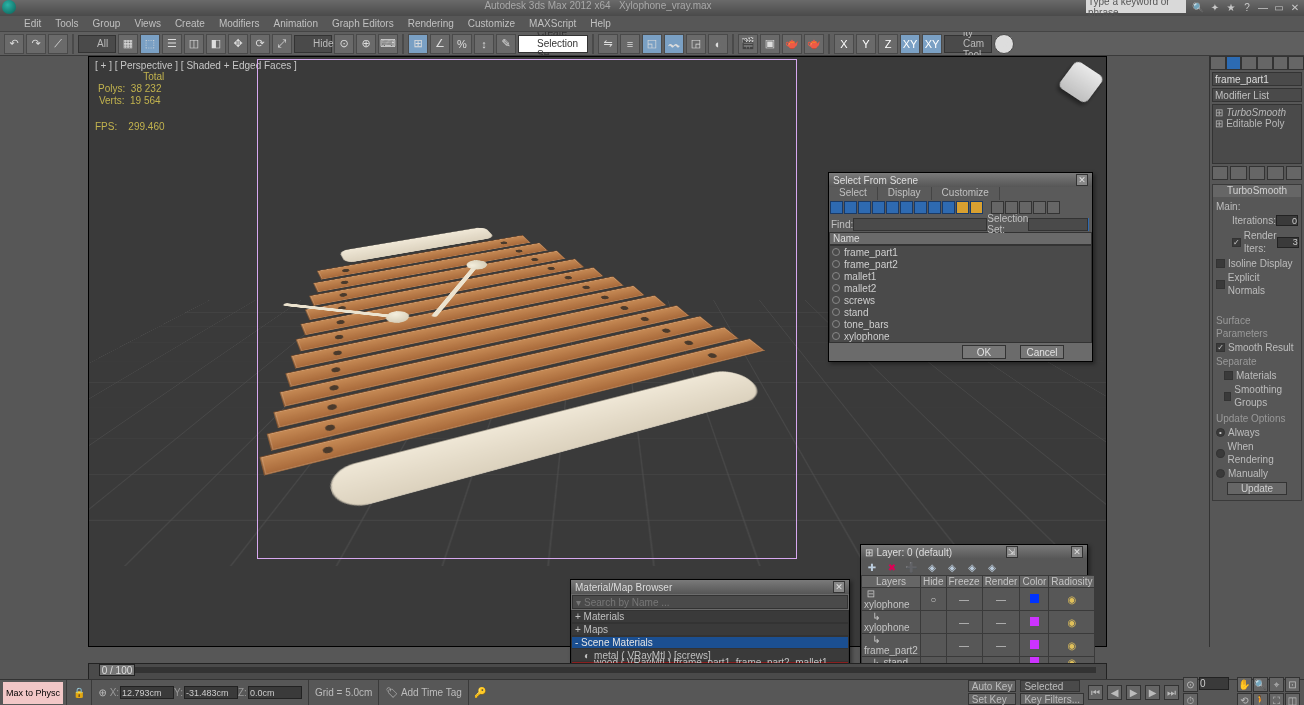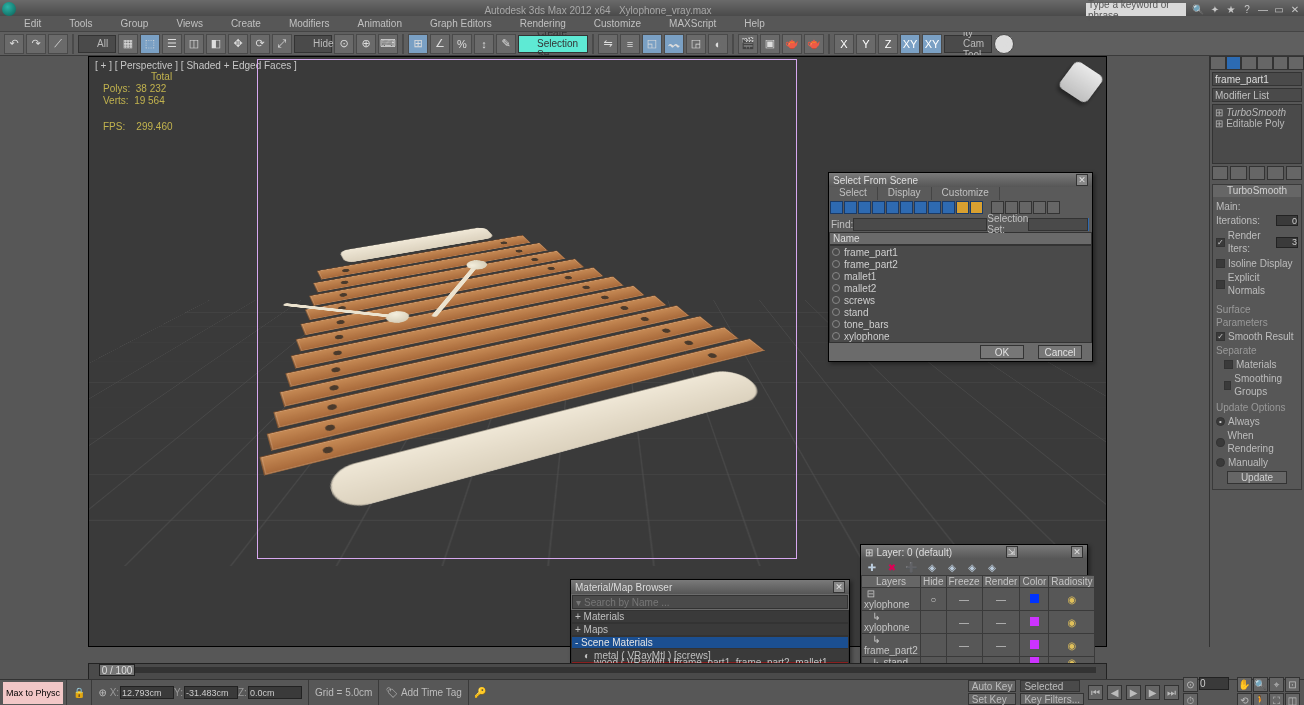--- a/index.html
+++ b/index.html
@@ -1,46 +1,46 @@
 <!DOCTYPE html>
 <html><head>
 <meta charset="utf-8">
 <style>
 * { margin: 0; padding: 0; box-sizing: border-box; font-family: "Segoe UI", Tahoma, sans-serif; font-size: 10px; }
 body { width: 1304px; height: 705px; background: #575757; color: #c0c0c0; overflow: hidden; position: relative; }
 
 
-.titlebar { height: 16px; background: linear-gradient(#6a6a6a,#4a4a4a); display:flex; align-items:flex-end; padding:0 2px; }
+.titlebar { height: 16px; background: linear-gradient(#6a6a6a,#4a4a4a); display:flex; align-items:flex-start; padding:0 2px; }
 .titlebar .logo { width:14px; height:14px; background: radial-gradient(circle at 40% 35%, #2bb3a6, #0a5e55); border-radius:50%; margin-right:4px;}
 .titlebar .title-center { flex:1; text-align:center; color:#a8a8a8; }
 .titlebar .search { width:100px; height:13px; background:#d9d9d9; color:#555; padding:0 2px; display:inline-flex; align-items:center; margin-right:4px; }
 .titlebar .sysicon { width:14px; height:14px; display:inline-flex; align-items:center; justify-content:center; color:#c8c8c8; margin-left:2px; }
 
 
-.menubar { height:16px; background:#575757; display:flex; align-items:center; padding-left:24px; gap:28px; border-bottom:1px solid #444; }
+.menubar { height:16px; background:#575757; display:flex; align-items:center; padding-left:24px; gap:14px; border-bottom:1px solid #444; }
 .menubar span { color:#c0c0c0; }
 
 
 .toolbar { height:24px; background:#5f5f5f; border-bottom:1px solid #3a3a3a; display:flex; align-items:center; padding:0 4px; gap:2px; overflow:hidden;}
 .tool-btn { width:20px; height:20px; background:#6a6a6a; border:1px solid #4a4a4a; display:inline-flex; align-items:center; justify-content:center; color:#ddd; font-size:11px; }
 .tool-btn.active { background:#7aa0c4; }
 .tool-sep { width:2px; height:20px; background:#4a4a4a; margin:0 2px; }
 .tool-input { height:18px; background:#4a4a4a; border:1px solid #333; color:#bbb; padding:0 18px; display:inline-flex; align-items:center; }
 
 .main-area { position:absolute; top:56px; left:0; right:0; bottom:58px; }
 .viewport { position:absolute; left:88px; top:0; right:197px; bottom:0; background:#3a3a3a; border:1px solid #000; overflow:hidden;}
 .viewport .grid { position:absolute; inset:0;
  background-image:
   repeating-linear-gradient(to right, rgba(80,80,80,.6) 0 1px, transparent 1px 60px),
   repeating-linear-gradient(to bottom, rgba(80,80,80,.6) 0 1px, transparent 1px 60px);
   transform: perspective(700px) rotateX(62deg) scale(1.4) translateY(-60px);
   transform-origin: center 70%;
 }
 .viewport-label { position:absolute; top:3px; left:6px; color:#c7c7c7; font-size:10px; }
-.viewport-stats { position:absolute; top:14px; left:14px; color:#c2b34e; line-height:12px;}
+.viewport-stats { position:absolute; top:14px; left:6px; color:#c2b34e; line-height:12px;text-align:center;}
 .viewcube-el { position:absolute; top:8px; right:8px; width:34px; height:34px; background:linear-gradient(#e9e9e9,#bfbfbf); border-radius:6px; transform:rotateX(20deg) rotateZ(35deg); box-shadow:0 4px 4px rgba(0,0,0,.4); }
 
 
 .xylo { position:absolute; left:80px; top:0; width:640px; height:560px; transform: perspective(800px) rotateX(58deg) rotateZ(-22deg); transform-style:preserve-3d; }
 .bar { position:absolute; left:50%; height:24px; border:1px solid rgba(0,0,0,.25);
   background:linear-gradient(#c68a55,#a8693a);
   box-shadow: inset 0 0 0 1px rgba(255,255,255,.15); }
 .bar::before,.bar::after{content:"";position:absolute;top:50%;width:8px;height:8px;border-radius:50%;background:#4a3a2c;transform:translateY(-50%);}
 .bar::before{left:10%;} .bar::after{right:10%;}
 .end-cream{position:absolute;left:50%;height:36px;background:linear-gradient(#efe7d6,#dcd2be);border:1px solid rgba(0,0,0,.2);border-radius:12px;}
@@ -54,21 +54,21 @@
 .cmd-tabs .t.active{background:#2c6bb3;}
 .cmd-name{height:14px;background:#4a4a4a;border:1px solid #333;margin:2px;color:#ddd;padding:0 2px;display:flex;align-items:center;}
 .cmd-drop{height:14px;background:#4a4a4a;border:1px solid #333;margin:0 2px 2px;padding:0 2px;display:flex;align-items:center;}
 .mod-stack{height:60px;background:#4a4a4a;border:1px solid #333;margin:0 2px;color:#b8b8b8;padding:2px;line-height:11px;}
 .mod-stack .item.italic{font-style:italic;}
 .stack-btns{height:14px;margin:2px;display:flex;gap:2px;}
 .stack-btns .b{flex:1;height:14px;background:#666;border:1px solid #333;}
 .rollout{margin:4px 2px;background:#575757;border:1px solid #3a3a3a;}
 .rollout-head{height:12px;background:#666;color:#d0d0d0;text-align:center;}
 .rollout-body{padding:3px;color:#bdbdbd;line-height:13px;}
-.spin{display:flex;align-items:center;justify-content:space-between;margin:1px 0;}
+.spin{display:flex;align-items:center;justify-content:space-between;margin:1px 16px;}
 .spin input{width:22px;height:11px;background:#3a3a3a;border:1px solid #222;color:#ccc;font-size:9px;text-align:right;}
 .chk{display:flex;align-items:center;gap:3px;margin:1px 0;}
 .chk .box{width:9px;height:9px;border:1px solid #333;background:#3a3a3a;display:inline-flex;align-items:center;justify-content:center;color:#ccc;font-size:8px;}
 .btn-upd{display:block;width:60px;height:13px;margin:2px auto;background:#666;border:1px solid #333;color:#d0d0d0;text-align:center;line-height:12px;}
 
 
 .dialog{position:absolute;background:#6b6b6b;border:1px solid #000;box-shadow:2px 2px 4px rgba(0,0,0,.4);}
 .dialog .dlg-title{height:14px;background:linear-gradient(#7a7a7a,#565656);color:#ddd;padding:0 4px;display:flex;align-items:center;}
 .dialog .dlg-close{margin-left:auto;width:12px;height:12px;background:#888;border:1px solid #333;display:flex;align-items:center;justify-content:center;font-size:9px;}
 
@@ -77,21 +77,21 @@
 #select-scene .tabs span{padding:0 10px;border-right:1px solid #444;}
 #select-scene .filter-row{height:16px;background:#5a5a5a;display:flex;padding:1px;gap:1px;}
 #select-scene .filter-row .fb{width:13px;height:13px;background:#2e6ab1;border:1px solid #1a3a66;}
 #select-scene .filter-row .fb.gray{background:#666;border-color:#333;}
 #select-scene .find-row{height:16px;background:#5a5a5a;display:flex;align-items:center;gap:0;padding:0 2px;}
 #select-scene .find-row input{flex:1;height:13px;background:#4a4a4a;border:1px solid #333;color:#ccc;}
 #select-scene .list-head{height:13px;background:#6a6a6a;color:#ddd;padding:0 3px;border:1px solid #333;}
 #select-scene .list{background:#4a4a4a;border:1px solid #333;min-height:96px;}
 #select-scene .list .row{height:12px;display:flex;align-items:center;padding:0 2px;color:#cfcfcf;}
 #select-scene .list .row .dot{width:8px;height:8px;border:1px solid #888;border-radius:50%;margin-right:4px;}
-#select-scene .dlg-btns{height:18px;display:flex;justify-content:flex-end;gap:14px;align-items:center;padding-right:10px;}
+#select-scene .dlg-btns{height:18px;display:flex;justify-content:flex-end;gap:14px;align-items:center;padding-right:28px;}
 #select-scene .dlg-btns .b{width:44px;height:14px;background:#777;border:1px solid #333;color:#e0e0e0;text-align:center;line-height:13px;}
 
 #mat-browser{left:570px; top:523px; width:280px;}
 #mat-browser .search{height:14px;background:#4a4a4a;border:1px solid #333;margin:1px;padding:0 3px;color:#777;display:flex;align-items:center;}
 #mat-browser .h{height:13px;border:1px solid #333;padding:0 3px;display:flex;align-items:center;}
 #mat-browser .h.blue{background:#1b4f91;color:#e4e4e4;}
 #mat-browser .h.dark{background:#3a3a3a;color:#c0c0c0;}
 #mat-browser .item{height:13px;background:#3a3a3a;border:1px solid #333;border-top:none;padding:0 12px;color:#c0c0c0;display:flex;align-items:center;}
 #mat-browser .item.sel{background:#8a1f1f;}
 
@@ -174,21 +174,21 @@
   <span class="tool-input" style="width:36px">Hide</span>
   <span class="tool-btn">⊙</span>
   <span class="tool-btn">⊕</span>
   <span class="tool-btn">⌨</span>
   <span class="tool-sep"></span>
   <span class="tool-btn active">⊞</span>
   <span class="tool-btn">∠</span>
   <span class="tool-btn">%</span>
   <span class="tool-btn">↕</span>
   <span class="tool-btn">✎</span>
-  <span class="tool-input" style="width:70px;background:#5eead4;color:#333">Create Selection Se</span>
+  <span class="tool-input" style="width:70px;background:#ffffff;color:#333">Create Selection Se</span>
   <span class="tool-sep"></span>
   <span class="tool-btn">⇋</span>
   <span class="tool-btn">≡</span>
   <span class="tool-btn active">◱</span>
   <span class="tool-btn active">〰</span>
   <span class="tool-btn">◲</span>
   <span class="tool-btn">◐</span>
   <span class="tool-sep"></span>
   <span class="tool-btn">🎬</span>
   <span class="tool-btn">▣</span>
@@ -282,21 +282,21 @@
             <input value="3" style="">
           </div>
         <div class="chk">
             <span class="box"></span>
             <span>Isoline Display</span>
           </div>
         <div class="chk">
             <span class="box"></span>
             <span>Explicit Normals</span>
           </div>
-        <div style="margin-top:6px;color:#999">Surface Parameters</div>
+        <div style="margin-top:17px;color:#999">Surface Parameters</div>
         <div class="chk">
             <span class="box">✓</span>
             <span>Smooth Result</span>
           </div>
         <div style="color:#999">Separate</div>
         <div class="chk" style="margin-left:8px">
             <span class="box"></span>
             <span>Materials</span>
           </div>
         <div class="chk" style="margin-left:8px">

